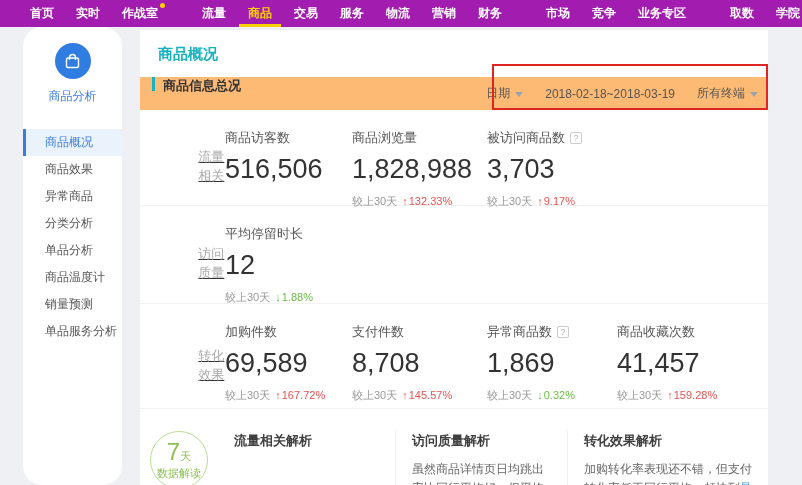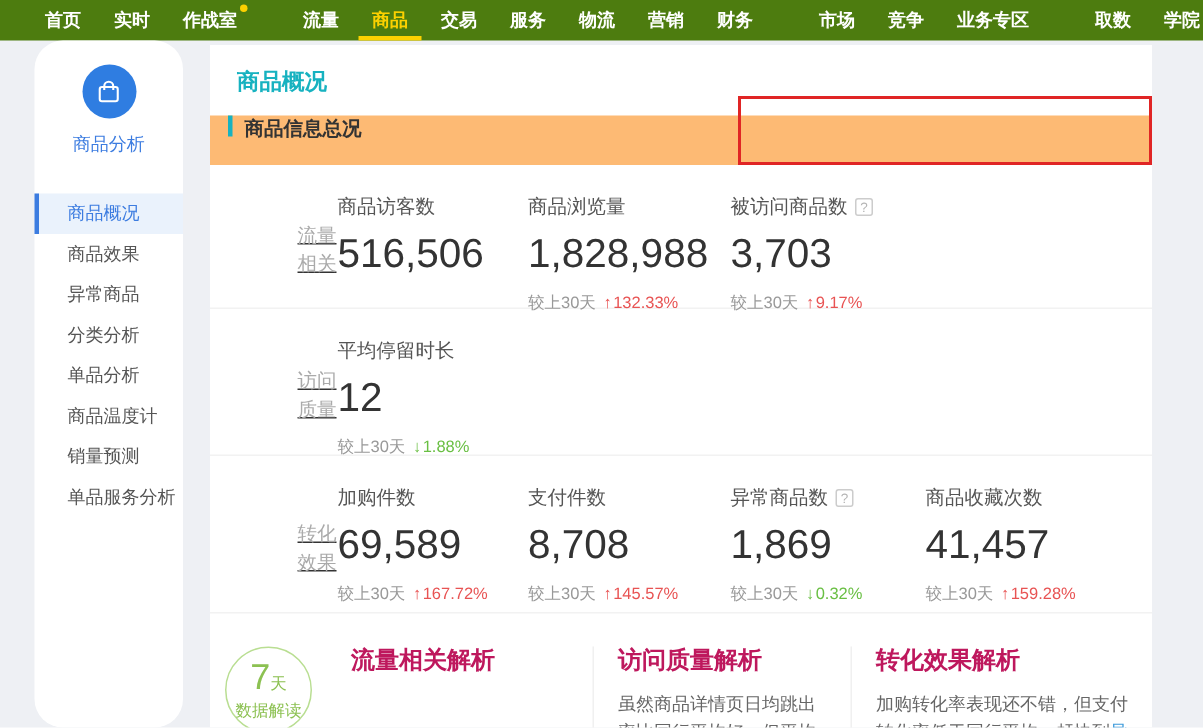--- a/index.html
+++ b/index.html
@@ -6,21 +6,21 @@
   html,body { margin:0; padding:0; }
   body {
     width:802px; height:485px; overflow:hidden; position:relative;
     background:#eef0f4;
     font-family:"Liberation Sans","DejaVu Sans",sans-serif;
     color:#333;
   }
   
   .topnav{
     position:absolute; left:0; top:0; width:802px; height:27px;
-    background:#4d7c0f; display:flex; align-items:flex-end;
+    background:#a21caf; display:flex; align-items:flex-end;
     padding-left:30px; color:#fff; font-size:12px; font-weight:bold;
   }
   .nav-item{ position:relative; height:27px; line-height:27px; margin-right:22px; cursor:pointer; white-space:nowrap;}
   .nav-item.active{ color:#fcd100; }
   .nav-item.active::after{ content:""; position:absolute; left:-9px; right:-9px; bottom:0; height:3px; background:#fcd100; }
   .nav-dot{ position:absolute; top:3px; right:-7px; width:5px; height:5px; border-radius:50%; background:#fcd100; }
   .nav-divider{ width:1px; height:12px; background:rgba(255,255,255,.45); margin:0 22px 0 0; }
   
   .sidebar{ position:absolute; left:23px; top:27px; width:99px; height:458px; background:#fff;border-radius:19px; }
   .sidebar-head{ text-align:center; padding-top:16px; }
@@ -63,21 +63,21 @@
   .insights{ display:flex; border-top:1px solid #f2f2f2; padding-top:22px; }
   .badge-col{ width:78px; display:flex; justify-content:center; }
   .circle{ width:58px; height:58px; border:1px solid #b9de92; border-radius:50%; text-align:center; color:#8cc152; padding-top:8px; }
   .circle .big{ font-size:24px; line-height:24px; }
   .circle .small{ font-size:11px; }
   .circle .sub{ font-size:11px; margin-top:2px; }
   .insight-col{ font-size:12px; color:#666; line-height:19px; padding:0 14px 0 16px; }
   .insight-col.c1{ width:177px; }
   .insight-col.c2{ width:172px; border-left:1px solid #f0f0f0; }
   .insight-col.c3{ width:201px; border-left:1px solid #f0f0f0; }
-  .insight-title{ font-size:16px; font-weight:bold; color:#be185d; margin:0 0 10px 0; }
+  .insight-title{ font-size:13px; font-weight:bold; color:#404040; margin:0 0 10px 0; }
   .ilink{ color:#3e9bdb; cursor:pointer; }
 </style>
 </head>
 <body>
 
 <div class="topnav">
   <div class="nav-item">首页</div>
   <div class="nav-item">实时</div>
   <div class="nav-item"><span>作战室</span><span class="nav-dot"></span></div>
   <div class="nav-divider"></div>
@@ -118,20 +118,31 @@
     <div class="sidebar-item">单品服务分析</div>
   </div>
 </div>
 
 <div class="main">
   <div class="page-title">商品概况</div>
 
   <div class="section-bar">
     <div class="accent"></div>
     <div class="section-title">商品信息总况</div>
+    <div class="filters">
+      <div class="filter-item">
+        <span>日期</span>
+        <span class="caret"></span>
+      </div>
+      <div class="date-range">2018-02-18~2018-03-19</div>
+      <div class="filter-item">
+        <span>所有终端</span>
+        <span class="caret"></span>
+      </div>
+    </div>
   </div>
   <div class="highlight-box"></div>
 
   <div class="metric-row r1">
     <div class="group-label">
         <span>流量相关</span>
       </div>
     <div class="metric">
       <div class="metric-label">
           <span>商品访客数</span>

